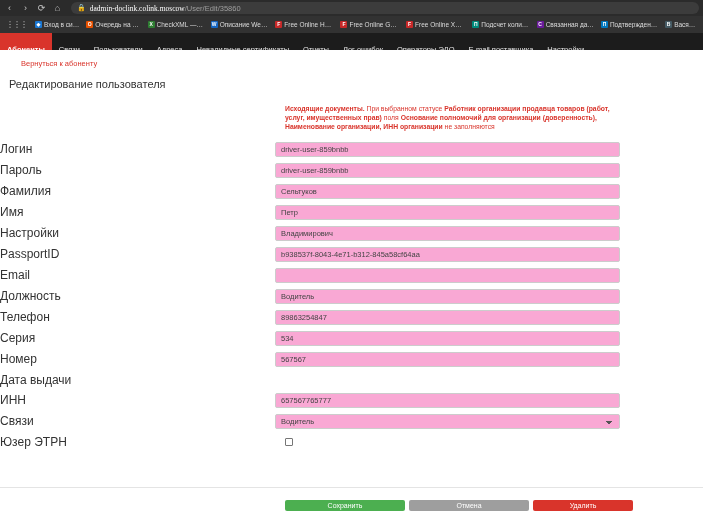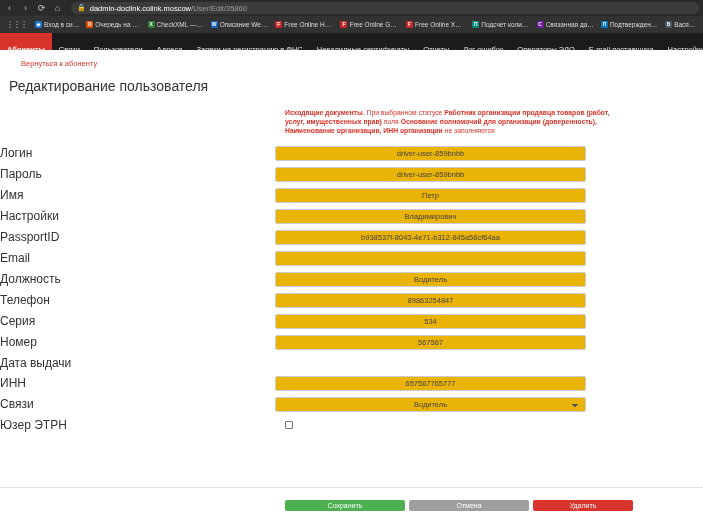--- a/index.html
+++ b/index.html
@@ -39,21 +39,21 @@
     gap: 4px;
     margin-left: 3px;
   }
   .lock-icon { font-size: 7px; color: #bdbdbd; }
   .url-text {
     font-size: 7.5px;
     color: #e8e8e8;
     white-space: nowrap;
     overflow: hidden;
   }
-  .url-text .url-host { color: #ffffff; }
+  .url-text .url-host { color: #ffffff; font-family: Liberation Serif, serif; }
   .url-text .url-path { color: #9e9e9e; }
 
   
   .bookmarks-bar {
     background: #323232;
     height: 17px;
     display: flex;
     align-items: center;
     gap: 3px;
     padding: 0 3px;
@@ -121,21 +121,21 @@
     position: relative;
   }
   .back-link {
     font-size: 7.5px;
     color: #d9342b;
     padding: 9px 0 0 21px;
     text-decoration: none;
     display: inline-block;
   }
   .page-title {
-    font-size: 14px;
+    font-size: 11px;
     color: #333333;
     font-weight: normal;
     margin: 8px 0 0 9px;
     padding: 0;
   }
 
   
   .form-wrap {
     margin-top: 14px;
     padding-left: 0;
@@ -155,32 +155,31 @@
     align-items: center;
     margin-bottom: 6px;
   }
   .form-label {
     width: 275px;
     padding-right: 10px;
     font-size: 12px;
     color: #333333;
   }
   .form-control {
-    width: 311px;
+    width: 345px;
     height: 15px;
     border: 1px solid #cccccc;
     border-radius: 2px;
-    background: #eab308;
+    background: #f9a8d4;
     font-size: 7.5px;
     color: #444444;
     padding: 0 5px;
     line-height: 13px;
     font-family: "Liberation Sans", sans-serif;
     outline: none;
-    text-align: center;
   }
   select.form-control {
     -webkit-appearance: none;
     appearance: none;
     background-image: linear-gradient(45deg, transparent 50%, #555 50%), linear-gradient(135deg, #555 50%, transparent 50%);
     background-position: calc(100% - 10px) 6px, calc(100% - 6px) 6px;
     background-size: 4px 4px, 4px 4px;
     background-repeat: no-repeat;
   }
   .checkbox-row {
@@ -287,21 +286,20 @@
       <span class="bm-favicon" style="background:#455a64">В</span>
       <span class="bm-label">Вася64 Da</span>
     </div>
 </div>
 
 <div class="app-menubar">
   <div class="menu-item active">Абоненты</div>
   <div class="menu-item">Связи</div>
   <div class="menu-item">Пользователи</div>
   <div class="menu-item">Адреса</div>
-  <div class="menu-item">Заявки на регистрацию в ФНС</div>
   <div class="menu-item">Невалидные сертификаты</div>
   <div class="menu-item">Отчеты</div>
   <div class="menu-item">Лог ошибок</div>
   <div class="menu-item">Операторы ЭДО</div>
   <div class="menu-item">E-mail поставщика</div>
   <div class="menu-item">Настройки</div>
 
 </div>
 
 <div class="page">
@@ -317,20 +315,24 @@
     <div class="form-row">
       <div class="form-label">Логин</div>
       <input class="form-control" type="text" value="driver-user-859bnbb" style="">
     </div>
 
     <div class="form-row">
       <div class="form-label">Пароль</div>
       <input class="form-control" type="text" value="driver-user-859bnbb" style="">
     </div>
 
+    <div class="form-row">
+      <div class="form-label">Фамилия</div>
+      <input class="form-control" type="text" value="Сельтуков" style="">
+    </div>
 
     <div class="form-row">
       <div class="form-label">Имя</div>
       <input class="form-control" type="text" value="Петр" style="">
     </div>
 
     <div class="form-row">
       <div class="form-label">Настройки</div>
       <input class="form-control" type="text" value="Владимирович" style="">
     </div>

